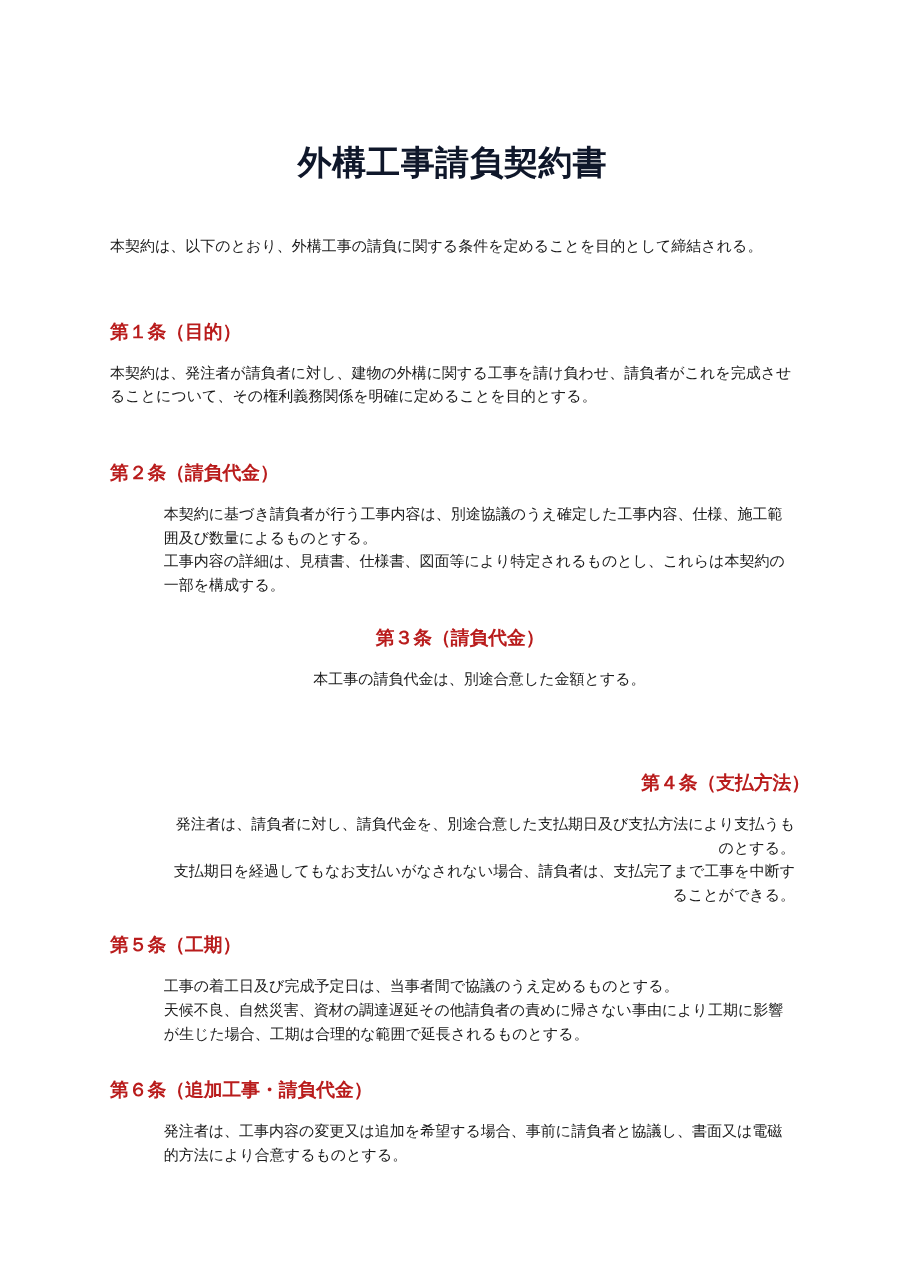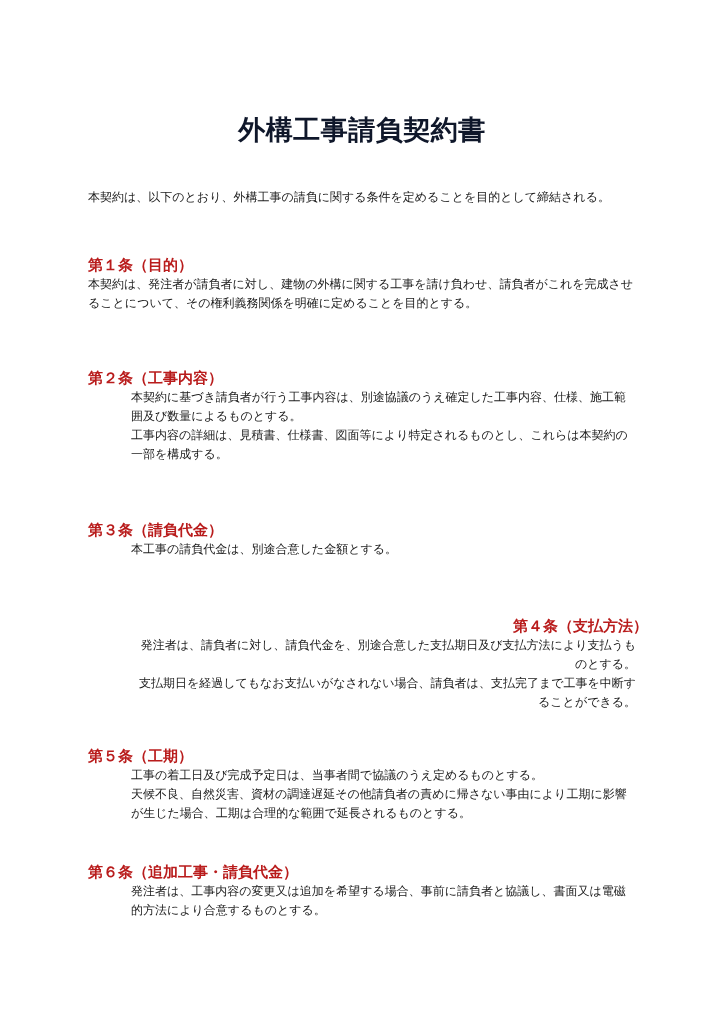--- a/index.html
+++ b/index.html
@@ -15,50 +15,50 @@
   }
   .intro {
     position: absolute; top: 188px; left: 88px; width: 560px;
     font-size: 12px; line-height: 19px; white-space: nowrap;
   }
   .article { position: absolute; left: 88px; width: 560px; }
   .article h2 {
     margin: 0; font-size: 15px; font-weight: bold; line-height: 20px; color: #b91c1c;
   }
   .article .body {
-    font-size: 12px; line-height: 19px; 
+    font-size: 12px; line-height: 19px; margin-top: 14px;
   }
   .article .body.indented { padding-left: 43px; width: 505px; }
-  .article .body.flush { padding-left: 0; width: 550px; }
+  .article .body.flush { padding-left: 0; width: 550px; margin-top: 14px; }
   .article p { margin: 0; }
 </style>
 </head>
 <body>
 
 <div>
   <div class="title">外構工事請負契約書</div>
 
   <div class="intro">本契約は、以下のとおり、外構工事の請負に関する条件を定めることを目的として締結される。</div>
 
   <section class="article" style="top:255px;">
     <h2>第１条（目的）</h2>
     <div class="body flush">
       <p>本契約は、発注者が請負者に対し、建物の外構に関する工事を請け負わせ、請負者がこれを完成させることについて、その権利義務関係を明確に定めることを目的とする。</p>
     </div>
   </section>
 
   <section class="article" style="top:368px;">
-    <h2>第２条（工事内容）</h2>
+    <h2>第２条（請負代金）</h2>
     <div class="body indented">
       <p>本契約に基づき請負者が行う工事内容は、別途協議のうえ確定した工事内容、仕様、施工範囲及び数量によるものとする。</p>
       <p>工事内容の詳細は、見積書、仕様書、図面等により特定されるものとし、これらは本契約の一部を構成する。</p>
     </div>
   </section>
 
-  <section class="article" style="top:520px;">
+  <section class="article" style="top:500px;text-align:center;">
     <h2>第３条（請負代金）</h2>
     <div class="body indented">
       <p>本工事の請負代金は、別途合意した金額とする。</p>
     </div>
   </section>
 
   <section class="article" style="top:616px;text-align:right;">
     <h2>第４条（支払方法）</h2>
     <div class="body indented">
       <p>発注者は、請負者に対し、請負代金を、別途合意した支払期日及び支払方法により支払うものとする。</p>

